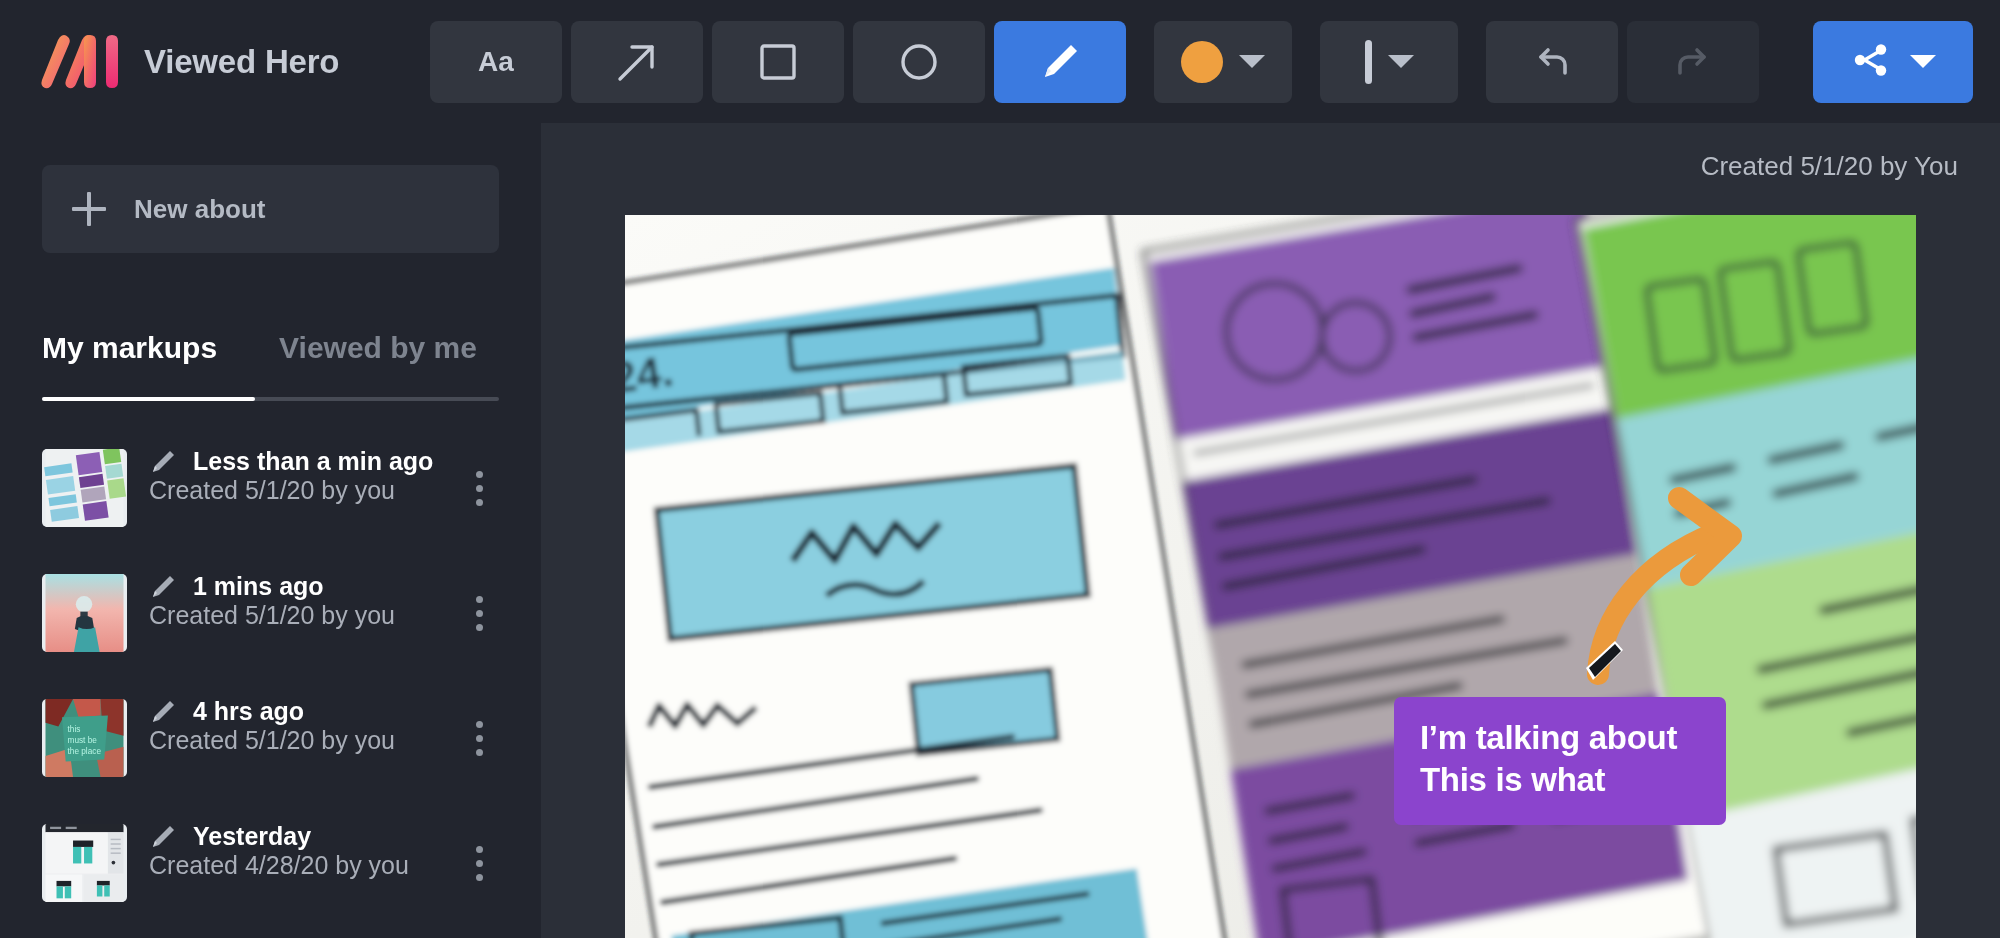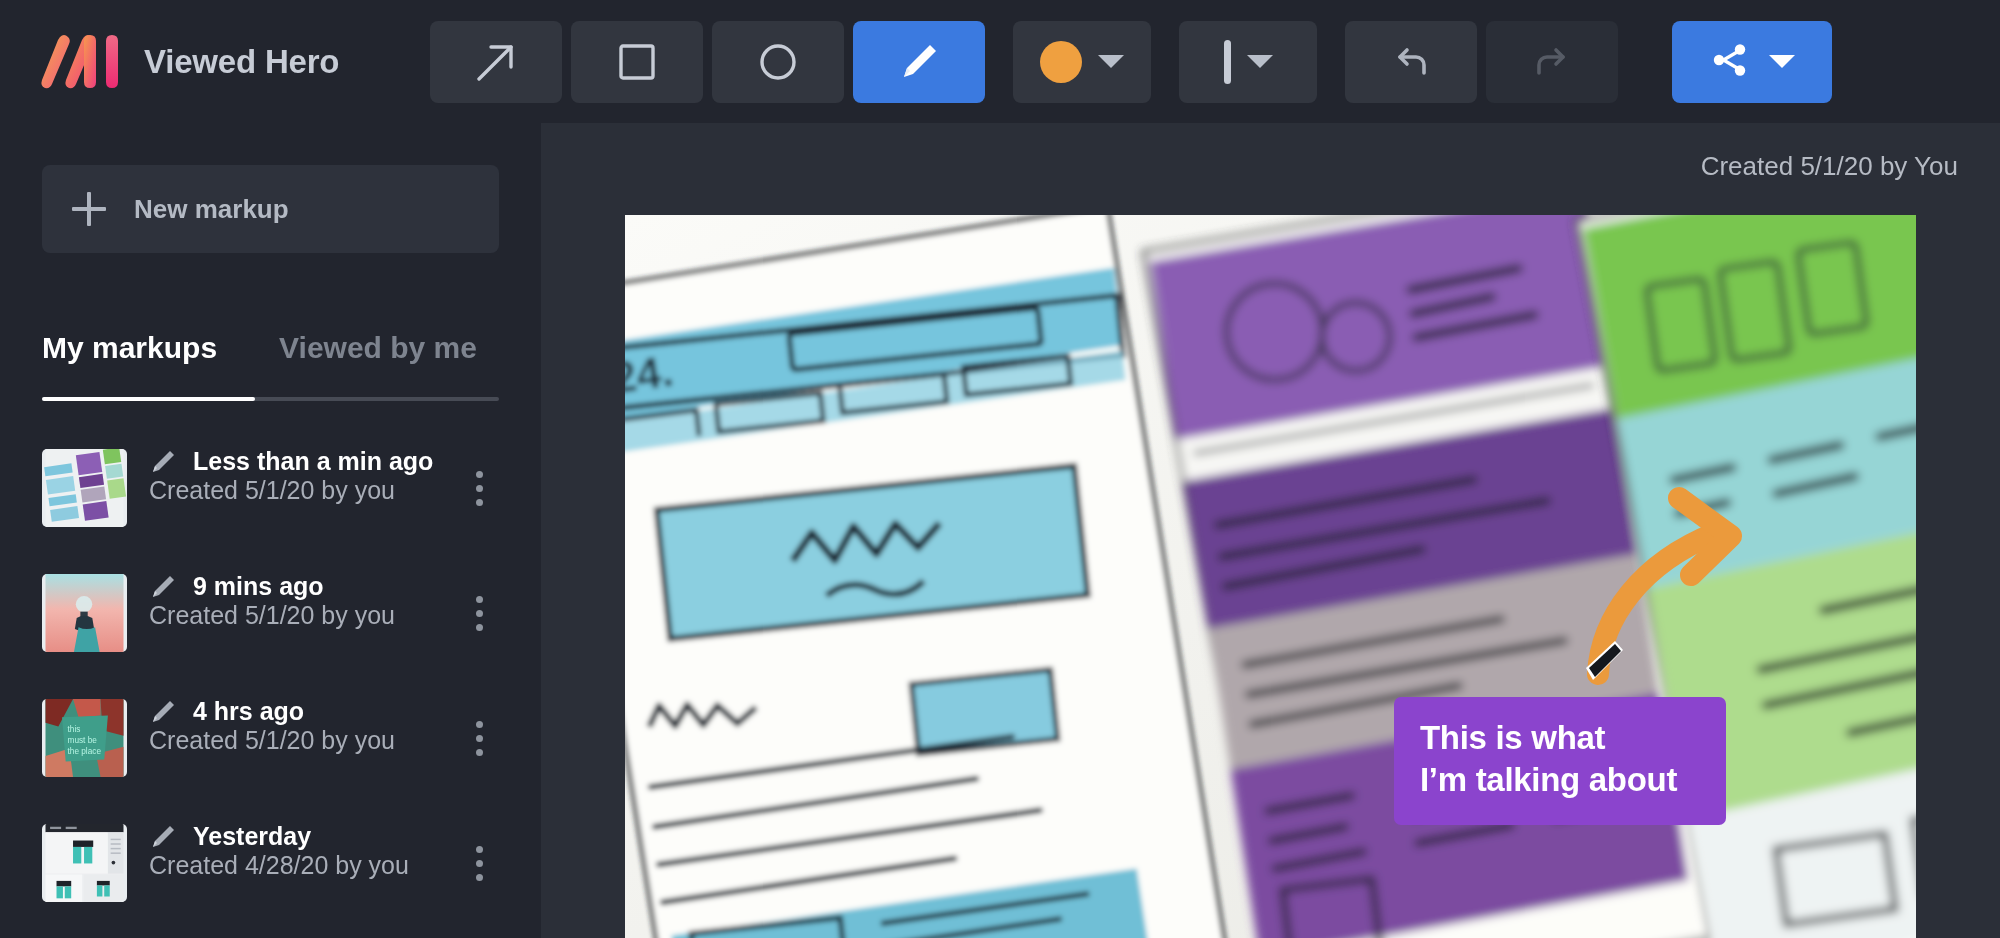--- a/index.html
+++ b/index.html
@@ -345,20 +345,23 @@
           <path d="M44 4 Q48 0 52 4 Q55 7 53 11 L36 51 Q34 56 29 55 Q24 53 26 47 L42 7 Z" fill="url(#lg2)"></path>
           <path d="M44 8 Q44 2 50 2 Q56 2 56 8 L56 49 Q56 55 50 55 Q44 55 44 49 Z" fill="url(#lg2)"></path>
           <path d="M66 8 Q66 2 72 2 Q78 2 78 8 L78 49 Q78 55 72 55 Q66 55 66 49 Z" fill="url(#lg3)"></path>
         </svg>
       </span>
       <span class="brand-name">Viewed Hero</span>
     </div>
 
     <div class="tools">
 
+      <div class="tbtn">
+        <span class="label">Aa</span>
+      </div>
 
       <div class="tbtn">
         <span>
           <svg width="46" height="46" viewBox="0 0 46 46" fill="none" stroke="#c7ccd6" stroke-width="3.4" stroke-linecap="round" stroke-linejoin="round">
             <path d="M6 40 L38 8"></path>
               <path d="M18 8 L38 8 L38 28"></path>
           </svg>
         </span>
       </div>
 
@@ -440,21 +443,21 @@
 
     </div>
   </div>
 
   <div class="body">
 
     <div class="sidebar">
 
       <div class="new-markup">
         <span class="plus-icon"></span>
-        <span class="new-markup-label">New markup</span>
+        <span class="new-markup-label">New about</span>
       </div>
 
       <div class="tabs">
         <span class="tab active">My markups</span>
         <span class="tab inactive">Viewed by me</span>
         <span class="tabs-underline"></span>
         <span class="tabs-underline-active"></span>
       </div>
 
       <div class="markup-list">
@@ -515,21 +518,21 @@
             </svg>
           </span>
           <span class="item-main">
             <span class="item-title-row">
               <span class="pencil-sm">
                 <svg viewBox="0 0 28 28" xmlns="http://www.w3.org/2000/svg">
                   <path d="M21 3 L25 7 L10 22 L4 24 L6 18 Z" fill="#a6acb6"></path>
                   <path d="M4 24 L6 18 L8 20 Z" fill="#cfd4dc"></path>
                 </svg>
               </span>
-              <span class="item-title">9 mins ago</span>
+              <span class="item-title">1 mins ago</span>
             </span>
             <span class="item-sub">Created 5/1/20 by you</span>
           </span>
           <span class="kebab">
             <span></span>
               <span></span>
               <span></span>
           </span>
         </div>
 
@@ -779,19 +782,19 @@
             <path d="M108 20 L160 58 L120 97" fill="none" stroke="#eb9a3c" stroke-width="22" stroke-linecap="round" stroke-linejoin="round"></path>
             <g>
               <path d="M22 202 L15 190 L44 163 L52 172 Z" fill="#ffffff"></path>
               <path d="M24 199 L18 190 L44 166 L50 173 Z" fill="#15181d"></path>
             </g>
           </svg>
         </span>
       </div>
 
       <div class="ann-box">
+        <span class="ann-line">I’m talking about</span>
         <span class="ann-line">This is what</span>
-        <span class="ann-line">I’m talking about</span>
       </div>
 
     </div>
   </div>
 </div>
 
 </body></html>

